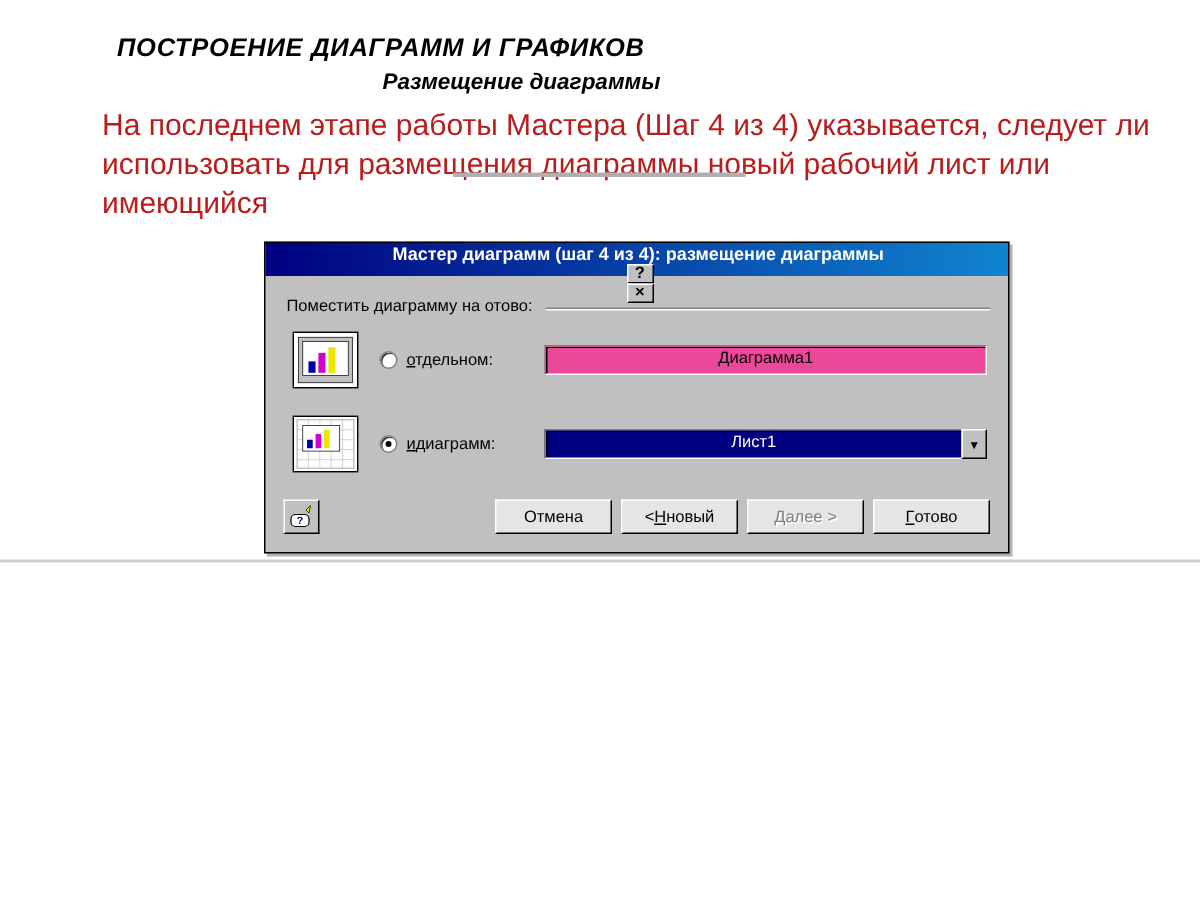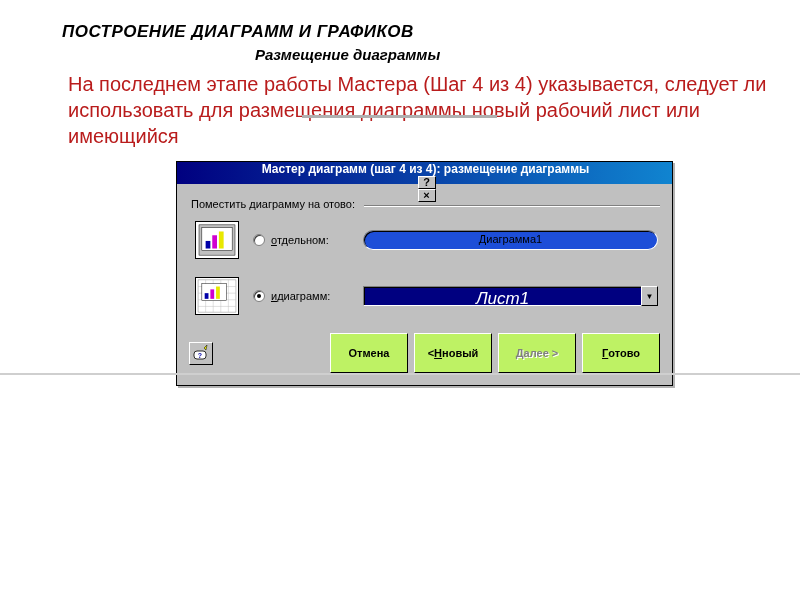--- a/index.html
+++ b/index.html
@@ -7,21 +7,21 @@
       width: 800px;
       height: 600px;
       background: #fff;
       font-family: Arial, sans-serif;
       position: relative;
       overflow: hidden;
     }
     .page-title {
       position: absolute;
       top: 22px;
-      left: 62px;
+      left: 78px;
       font-size: 17px;
       font-weight: bold;
       font-style: italic;
       color: #000;
       letter-spacing: 0.5px;
     }
     .subtitle {
       position: absolute;
       top: 46px;
       left: 255px;
@@ -159,50 +159,48 @@
       left: 3px;
       width: 4px;
       height: 4px;
       border-radius: 50%;
       background: #000;
     }
     .underline { text-decoration: underline; }
     .text-input {
       flex: 1;
       height: 20px;
-      background: #1d4ed8;
+      background: #ec4899;
       border-top: 1px solid #808080;
       border-left: 1px solid #808080;
       border-right: 1px solid #fff;
       border-bottom: 1px solid #fff;
       box-shadow: inset 1px 1px 0 #000;
       font-size: 11px;
       padding: 2px 4px;
       color: #000;
       margin-right: 2px;
-      border-radius: 10px;
     }
     .combo-wrap {
       flex: 1;
       display: flex;
       margin-right: 2px;
     }
     .combo-input {
       flex: 1;
       height: 20px;
       background: #000080;
       color: #fff;
       border-top: 1px solid #808080;
       border-left: 1px solid #808080;
       border-right: none;
       border-bottom: 1px solid #fff;
       box-shadow: inset 1px 1px 0 #000;
-      font-size: 17px;
+      font-size: 11px;
       padding: 2px 4px;
-      font-style: italic;
     }
     .combo-btn {
       width: 17px;
       height: 20px;
       background: #c0c0c0;
       border-top: 1px solid #fff;
       border-left: 1px solid #fff;
       border-right: 1px solid #000;
       border-bottom: 1px solid #000;
       display: flex;
@@ -227,32 +225,31 @@
       border-right: 1px solid #000;
       border-bottom: 1px solid #000;
       margin-right: auto;
       display: flex;
       align-items: center;
       justify-content: center;
     }
     .help-btn svg { width: 16px; height: 16px; }
     .btn {
       width: 78px;
-      height: 40px;
-      background: #bef264;
+      height: 23px;
+      background: #e5e5e5;
       border-top: 1px solid #fff;
       border-left: 1px solid #fff;
       border-right: 1px solid #000;
       border-bottom: 1px solid #000;
       font-size: 11px;
       color: #000;
       display: flex;
       align-items: center;
       justify-content: center;
-      font-weight: bold;
     }
     .btn.disabled { color: #808080; text-shadow: 1px 1px 0 #fff; }
   </style>
 </head>
 <body>
 
 <div class="page-title">ПОСТРОЕНИЕ  ДИАГРАММ И ГРАФИКОВ</div>
 <div class="subtitle">Размещение диаграммы</div>
 <div class="description">На последнем этапе работы Мастера (Шаг 4 из 4) указывается, следует ли использовать для размещения диаграммы новый рабочий лист или  имеющийся</div>
 <div class="divider"></div>

